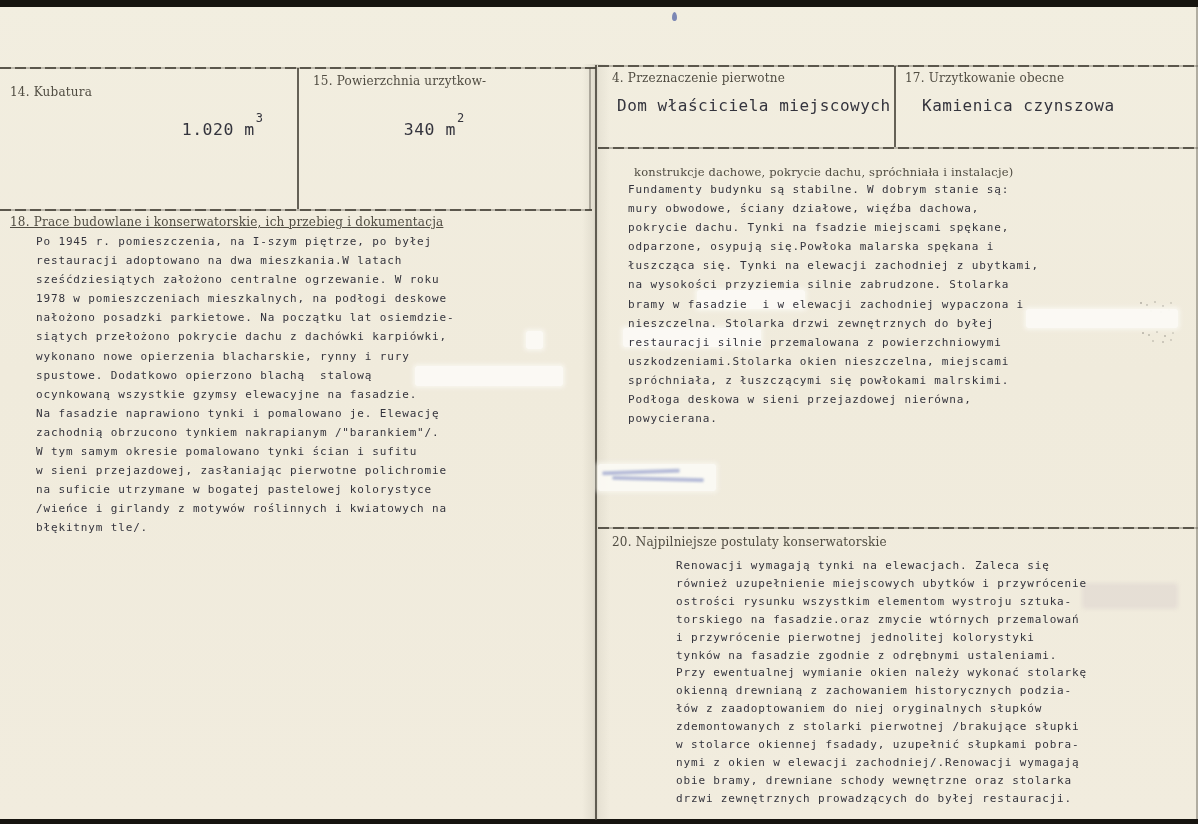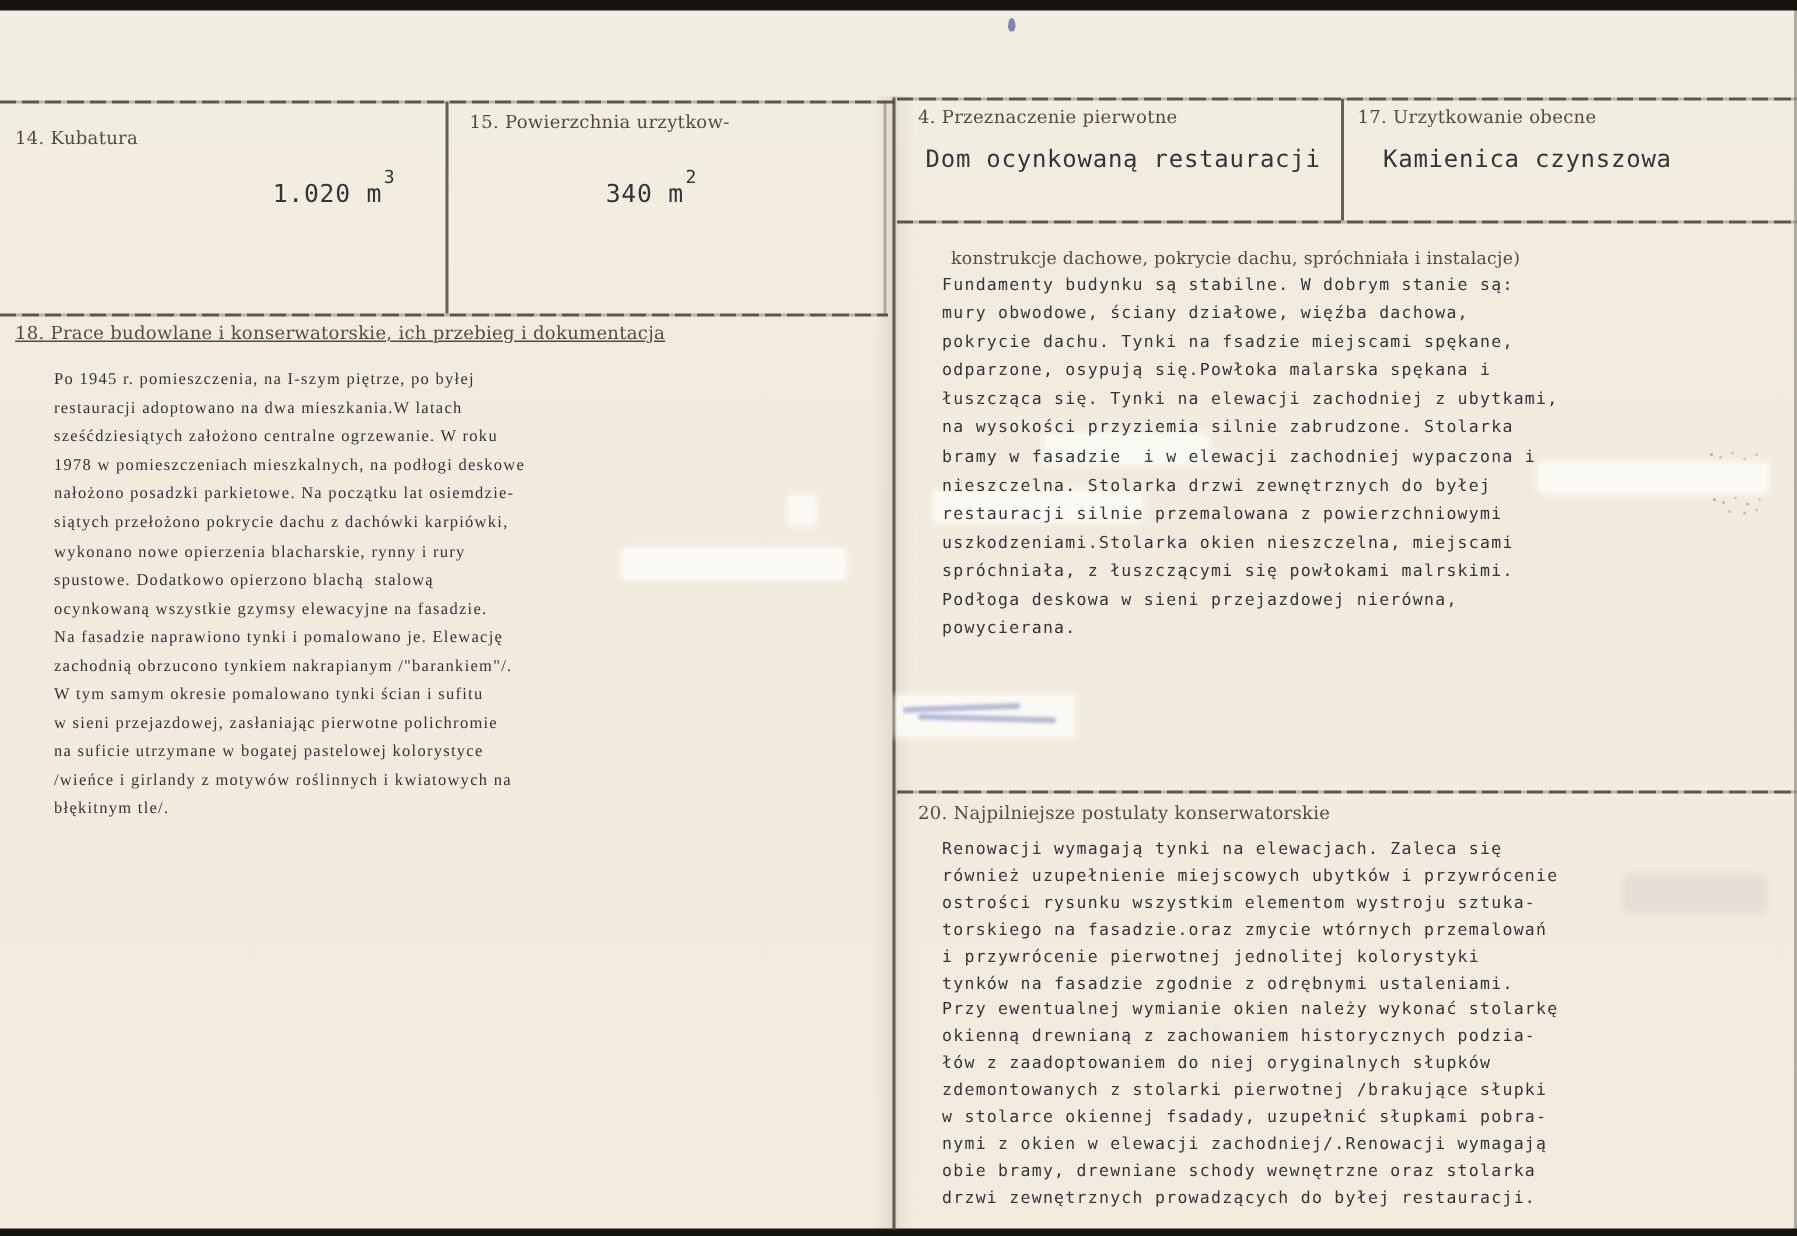--- a/index.html
+++ b/index.html
@@ -26,21 +26,21 @@
   .vline{position:absolute;width:2px;background:rgba(70,66,56,0.82);}
   .vline.faint{opacity:0.45;}
   .form-label{
     position:absolute;font-family:"DejaVu Serif", serif;font-size:12px;
     color:#504c42;letter-spacing:0.2px;white-space:pre;
   }
   .form-label.small{font-size:11.5px;}
   .tw{font-family:"DejaVu Sans Mono", monospace;color:#34343d;white-space:pre;position:absolute;z-index:3;}
   .tw-val{font-size:16px;letter-spacing:0.5px;}
   .para{font-size:11px;letter-spacing:0.85px;line-height:19.1px;}
-  .para-tight{line-height:17.9px;}
+  .para-tight{line-height:17.9px;margin-left:48px;}
   sup.tw-sup{font-size:12px;position:relative;top:-6px;left:1px;}
   .wo{
     position:absolute;background:rgba(251,250,244,0.95);z-index:2;
     box-shadow:0 0 4px 2px rgba(251,250,244,0.75);border-radius:2px;
   }
   .wo-smudge{
     position:absolute;left:598px;top:464px;width:118px;height:27px;z-index:2;
     background:rgba(251,250,244,0.92);box-shadow:0 0 4px 2px rgba(251,250,244,0.7);
     border-radius:2px;overflow:hidden;
   }
@@ -97,39 +97,39 @@
   <div class="tw tw-val" style="left:140px;top:98px;font-size:16.5px;">
     <span>1.020 m</span><sup class="tw-sup">3</sup>
   </div>
 
   <div class="form-label" style="left:313px;top:74px;">15. Powierzchnia urzytkow-</div>
   <div class="tw tw-val" style="left:362px;top:98px;font-size:16.5px;">
     <span>340 m</span><sup class="tw-sup">2</sup>
   </div>
 
   <div class="form-label" style="left:10px;top:215px;text-decoration:underline;">18. Prace budowlane i konserwatorskie, ich przebieg i dokumentacja</div>
-  <div class="tw para" style="left:36px;top:244px;font-family:Liberation Serif, serif;">Po 1945 r. pomieszczenia, na I-szym piętrze, po byłej
+  <div class="tw para" style="left:36px;top:232px;">Po 1945 r. pomieszczenia, na I-szym piętrze, po byłej
 restauracji adoptowano na dwa mieszkania.W latach
 sześćdziesiątych założono centralne ogrzewanie. W roku
 1978 w pomieszczeniach mieszkalnych, na podłogi deskowe
 nałożono posadzki parkietowe. Na początku lat osiemdzie-
 siątych przełożono pokrycie dachu z dachówki karpiówki,
 wykonano nowe opierzenia blacharskie, rynny i rury
 spustowe. Dodatkowo opierzono blachą  stalową
 ocynkowaną wszystkie gzymsy elewacyjne na fasadzie.
 Na fasadzie naprawiono tynki i pomalowano je. Elewację
 zachodnią obrzucono tynkiem nakrapianym /"barankiem"/.
 W tym samym okresie pomalowano tynki ścian i sufitu
 w sieni przejazdowej, zasłaniając pierwotne polichromie
 na suficie utrzymane w bogatej pastelowej kolorystyce
 /wieńce i girlandy z motywów roślinnych i kwiatowych na
 błękitnym tle/.</div>
 
   <div class="form-label" style="left:612px;top:71px;">4. Przeznaczenie pierwotne</div>
-  <div class="tw tw-val" style="left:617px;top:96px;">Dom ocynkowaną restauracji</div>
+  <div class="tw tw-val" style="left:617px;top:96px;">Dom właściciela miejscowych</div>
 
   <div class="form-label" style="left:905px;top:71px;">17. Urzytkowanie obecne</div>
   <div class="tw tw-val" style="left:922px;top:96px;">Kamienica czynszowa</div>
 
   <div class="form-label small" style="left:634px;top:165px;">konstrukcje dachowe, pokrycie dachu, spróchniała i instalacje)</div>
   <div class="tw para" style="left:628px;top:180px;">Fundamenty budynku są stabilne. W dobrym stanie są:
 mury obwodowe, ściany działowe, więźba dachowa,
 pokrycie dachu. Tynki na fsadzie miejscami spękane,
 odparzone, osypują się.Powłoka malarska spękana i
 łuszcząca się. Tynki na elewacji zachodniej z ubytkami,

